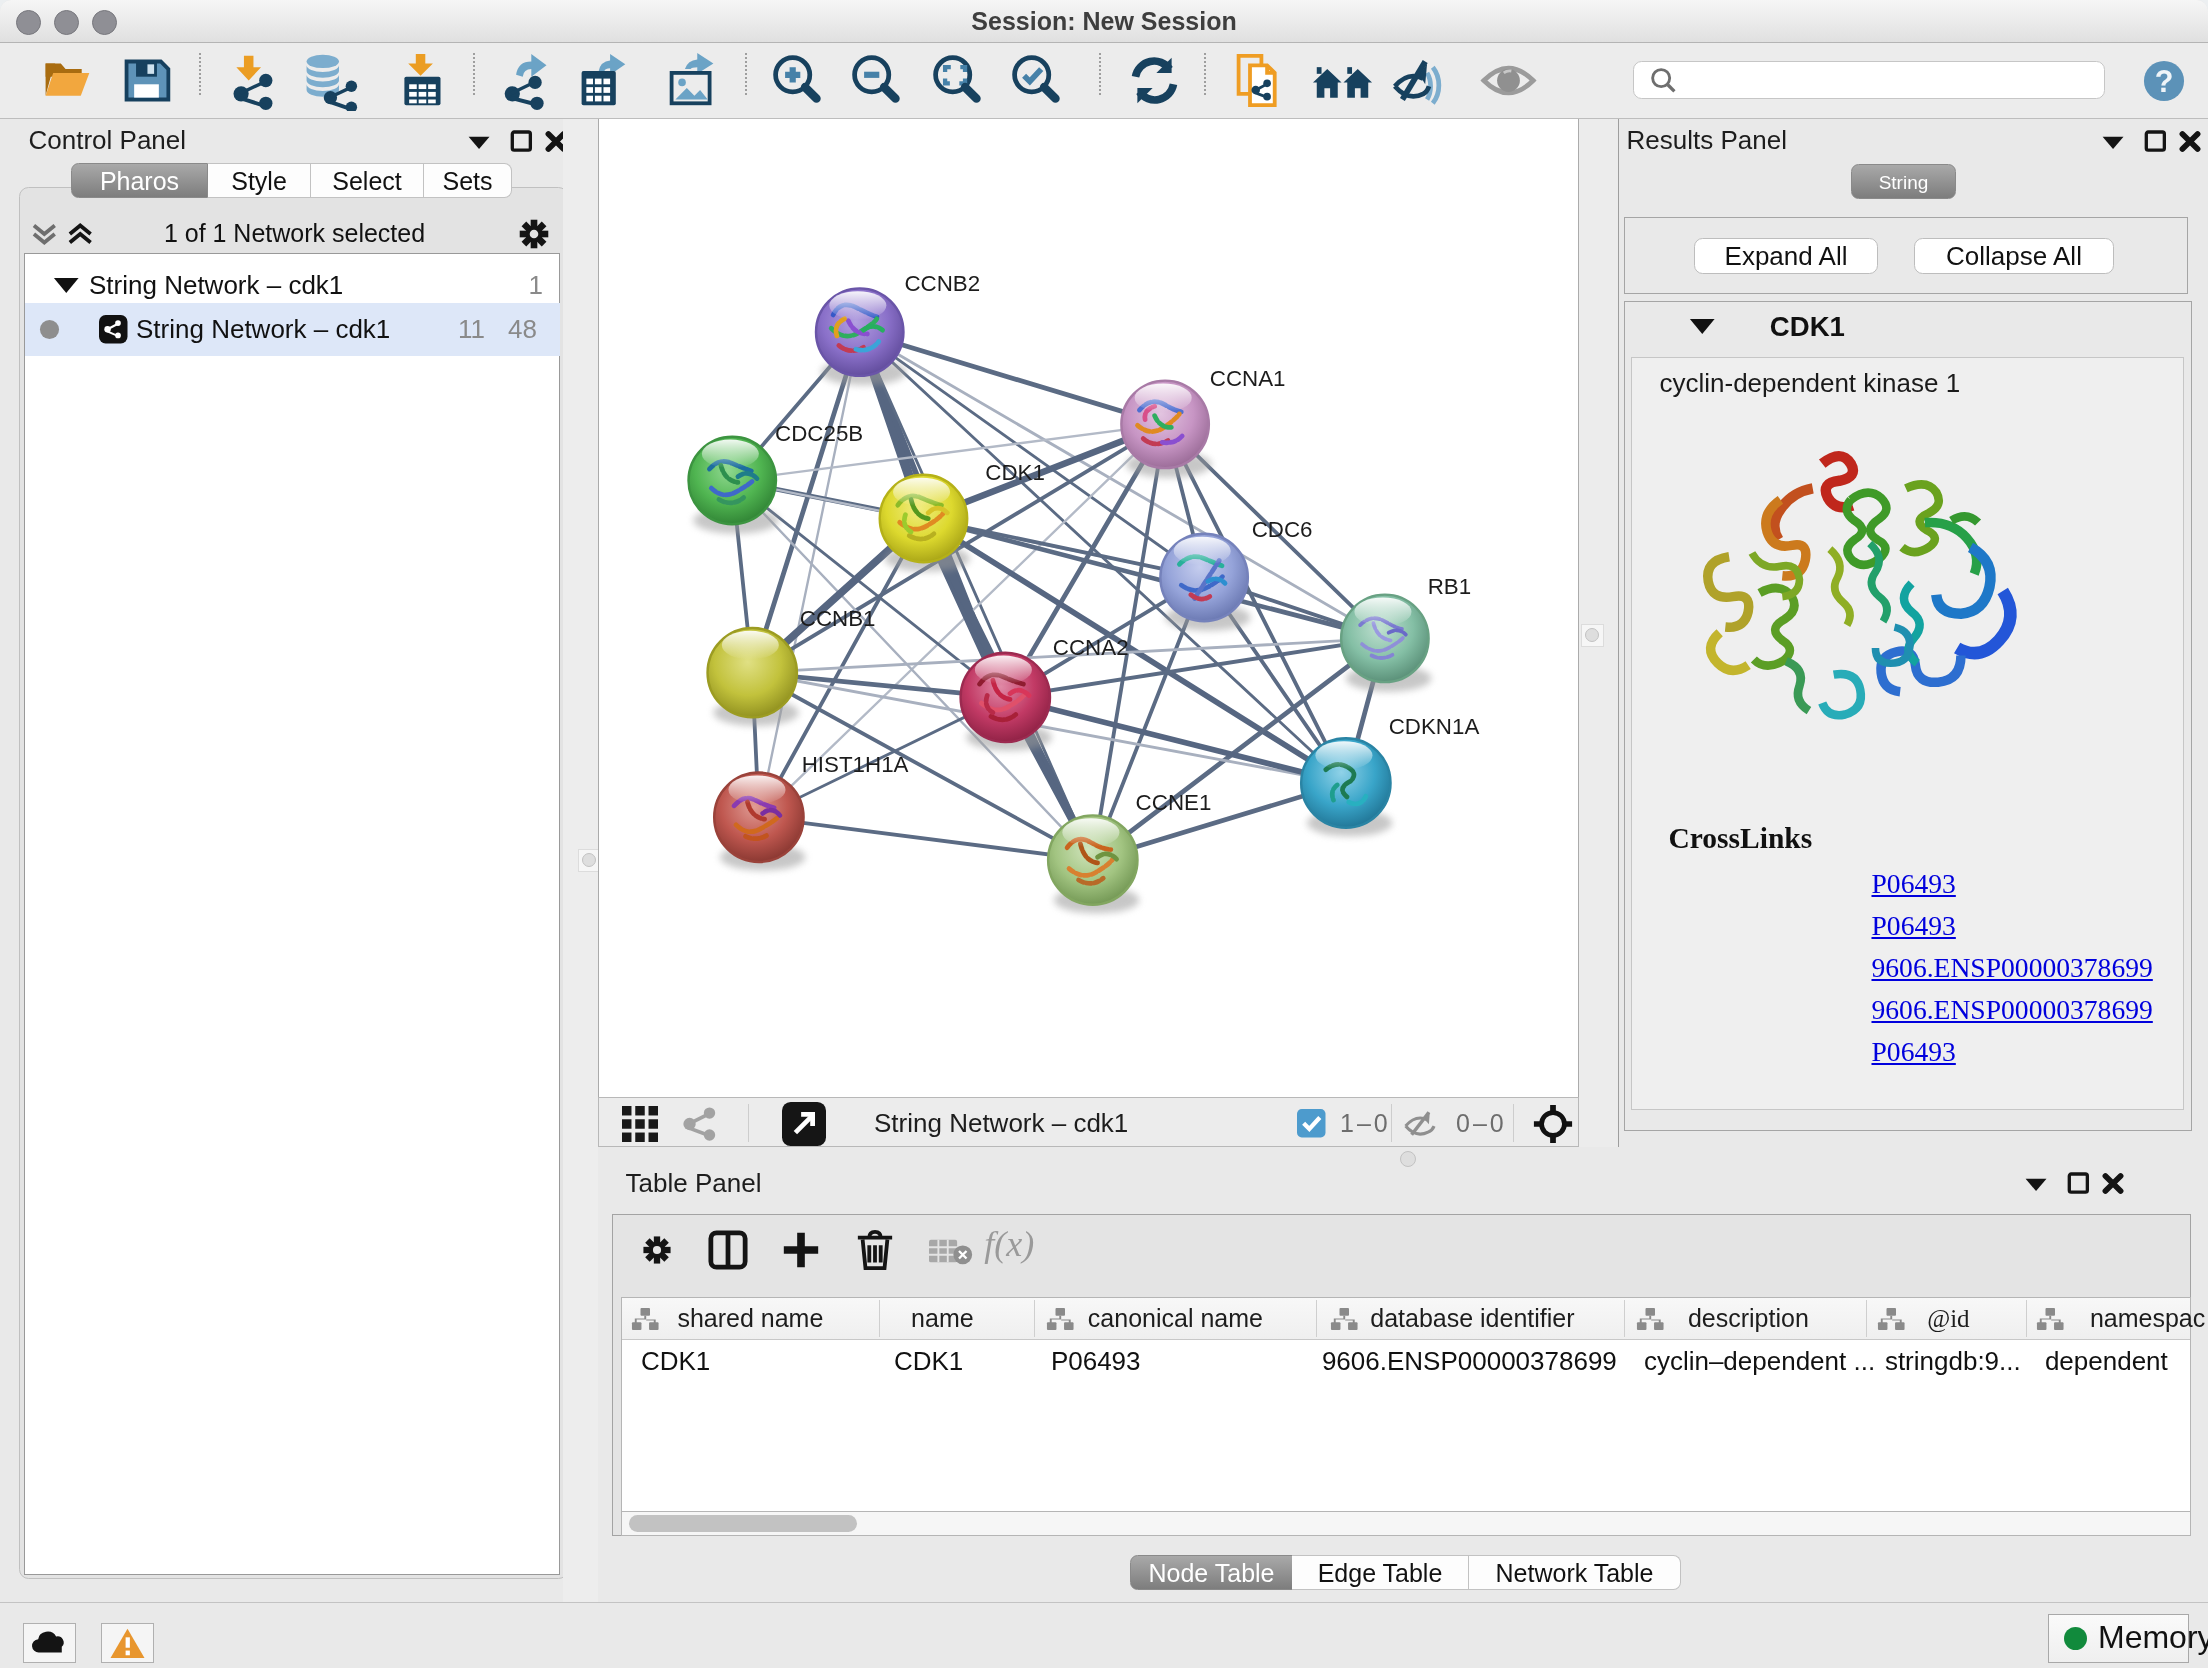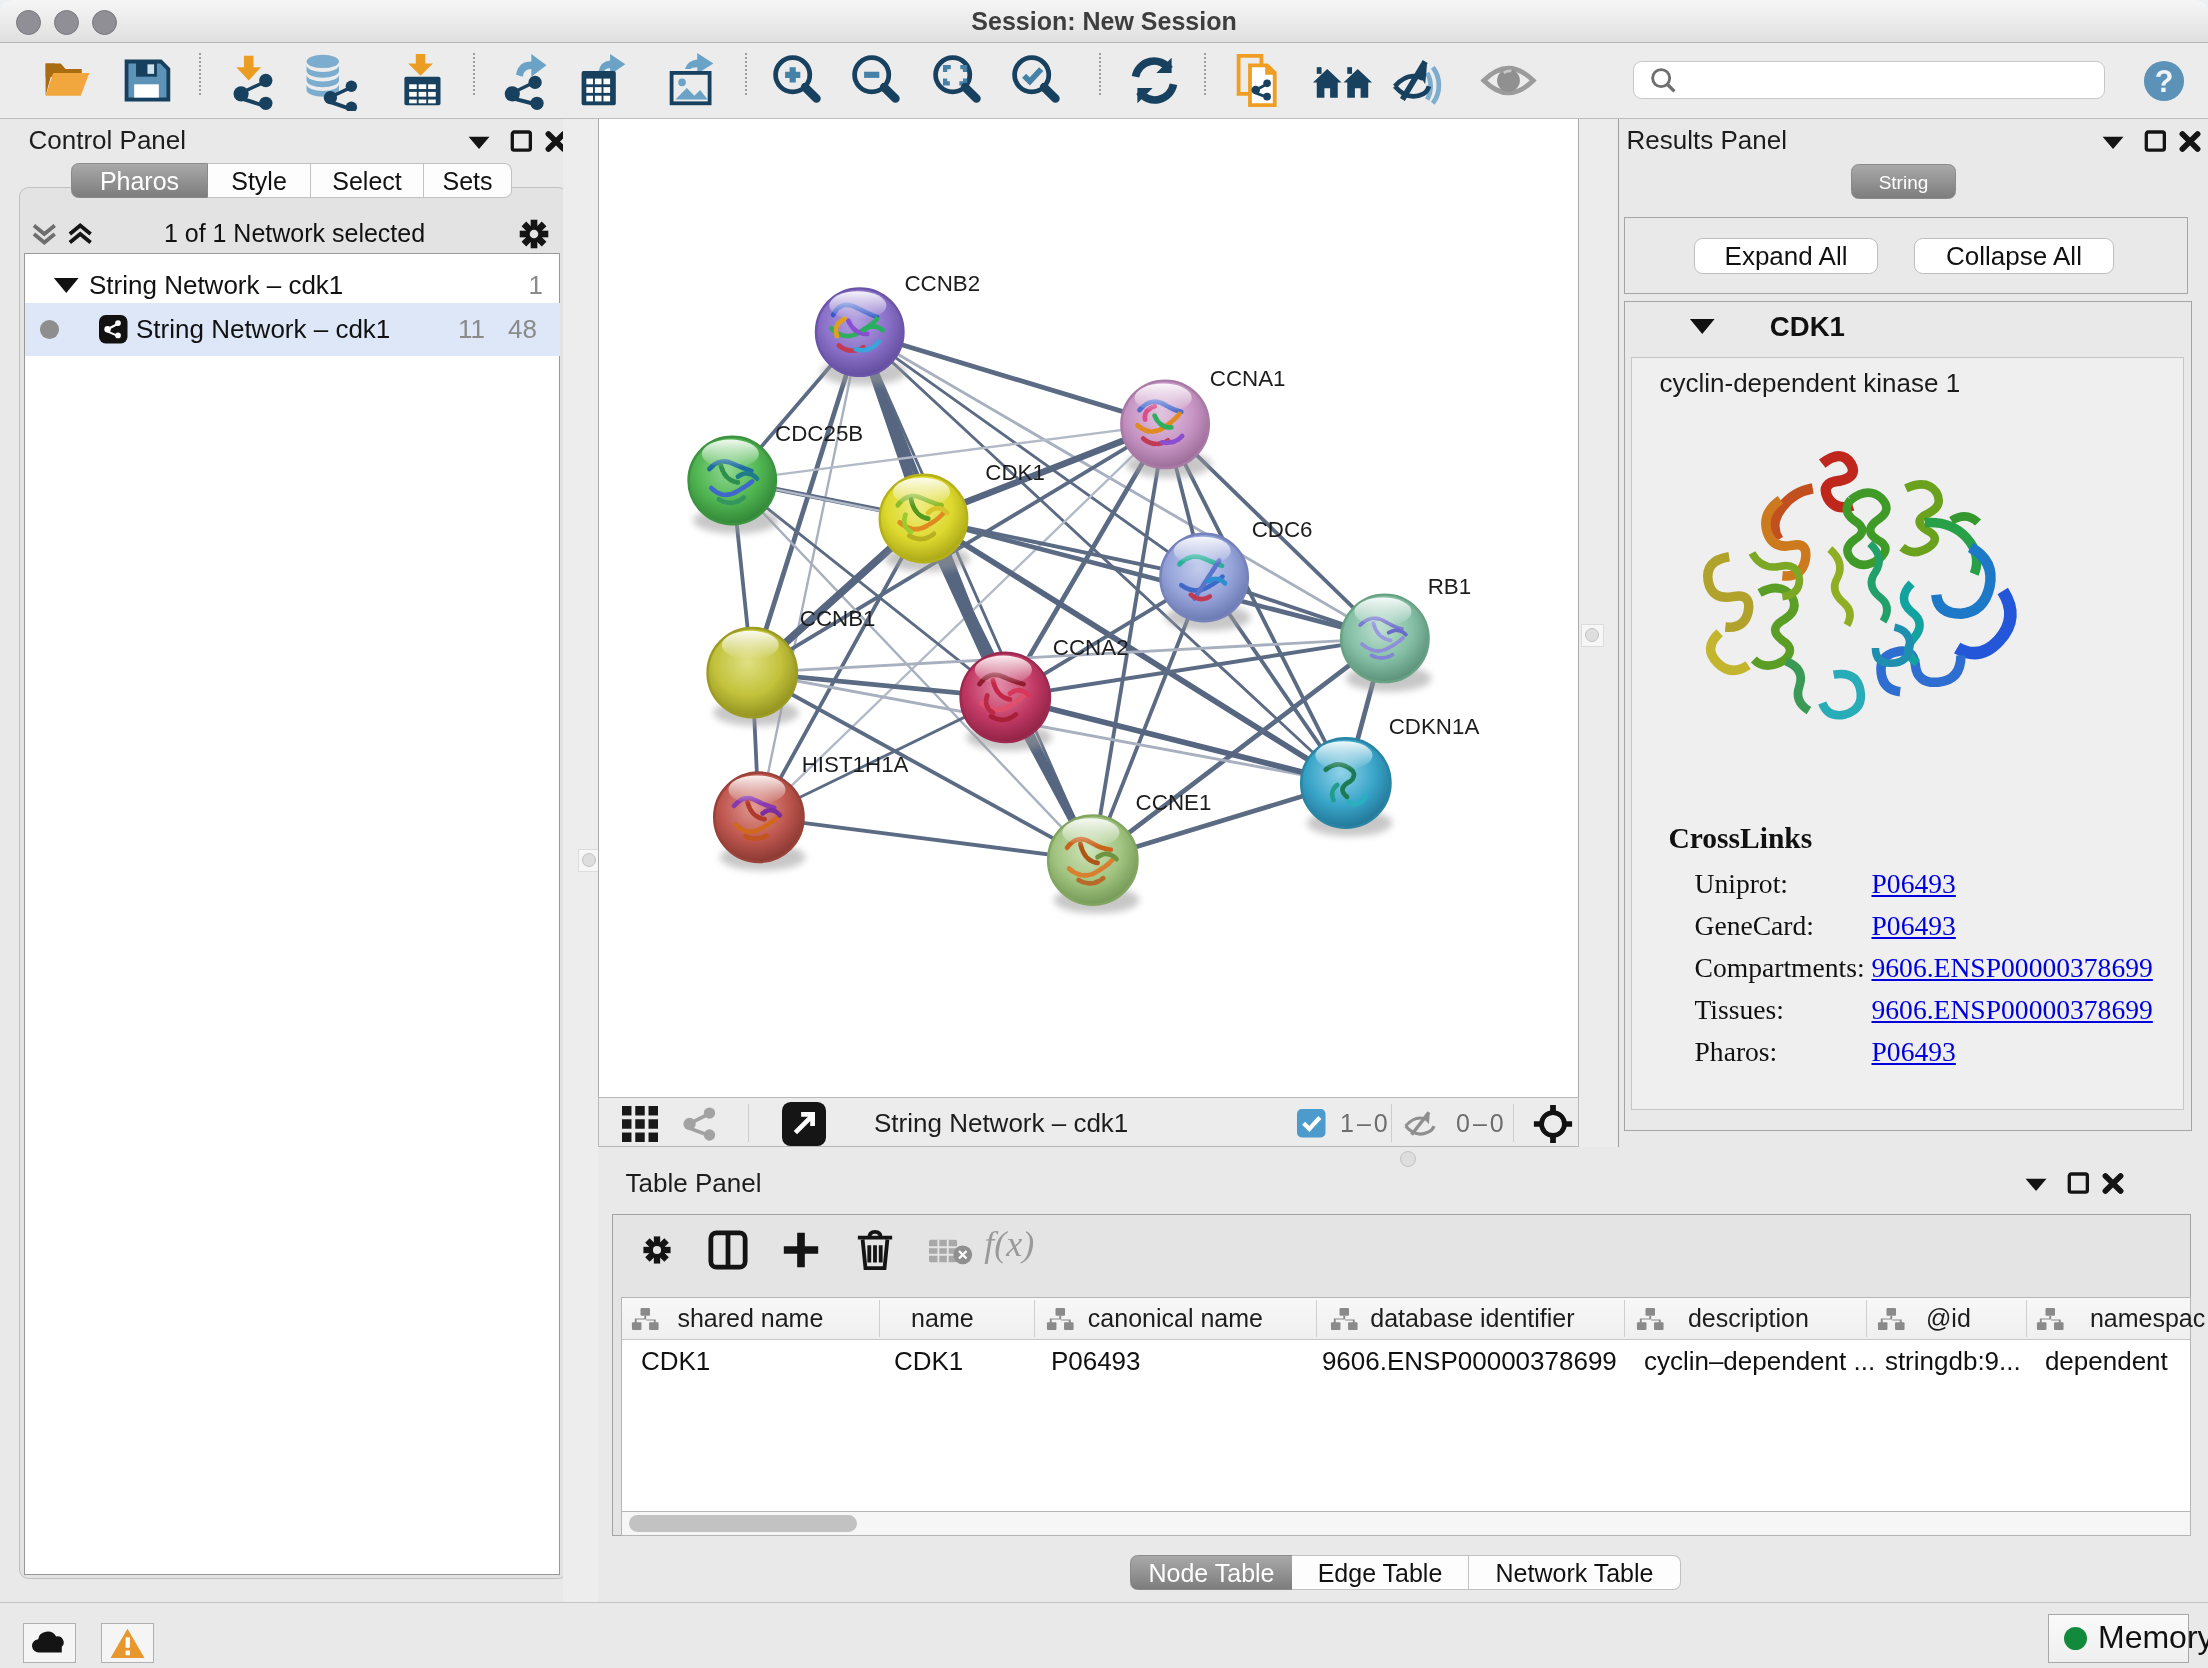--- a/index.html
+++ b/index.html
@@ -650,21 +650,20 @@
             <path d="M52 204 q-18 16 -2 32 q14 14 32 2" stroke="#c3b52d" stroke-width="10"></path>
             <path d="M94 162 q22 -12 34 4 q8 14 -8 24 q-18 10 -2 22 q16 10 0 22 q-18 10 -30 -2" stroke="#5b9e25" stroke-width="9"></path>
             <path d="M122 234 q20 8 14 26 q-6 16 10 26" stroke="#3a9a55" stroke-width="9"></path>
             <path d="M172 248 q24 -4 28 16 q4 20 -16 26 q-18 4 -24 -12" stroke="#28acb8" stroke-width="9"></path>
             <path d="M86 120 q10 18 30 14 q18 -4 20 14 q0 16 -18 18" stroke="#7da826" stroke-width="8"></path>
             <path d="M236 198 q18 4 16 22 q-2 16 -20 16 q-16 0 -16 -16" stroke="#1f8fb0" stroke-width="8"></path>
             <path d="M296 86 q16 -10 28 2" stroke="#35982f" stroke-width="9"></path>
           </g>
         </svg>
         <div class="abs" style="left:36px;top:464px;font-family:'Liberation Serif',serif;font-size:29.5px;font-weight:700;color:#111;">CrossLinks</div>
-        <div class="abs" style="left:62px;top:505px;font-family:'Liberation Serif',serif;font-size:27.6px;color:#111;line-height:42px;">Uniprot:<br>GeneCard:<br>Compartments:<br>Tissues:<br>Pharos:</div>
         <div class="abs" style="left:239px;top:505px;font-family:'Liberation Serif',serif;font-size:27.6px;color:#0000dd;line-height:42px;text-decoration:underline;">P06493<br>P06493<br>9606.ENSP00000378699<br>9606.ENSP00000378699<br>P06493</div>
       </div>
     </div>
   </div>
   <div id="tpanel">
     <div class="abs" style="left:802px;top:3.8px;width:14.3px;height:14.3px;border-radius:50%;background:#dedede;border:1px solid #c2c2c2;"></div>
     <div class="abs ptitle" style="left:27.6px;top:21px;">Table Panel</div>
     <svg class="abs" style="left:1420px;top:25px;" width="114" height="23" viewBox="0 0 120 24">
       <path d="M8 7 l22 0 -11 13 z" fill="#141414"></path>
       <rect x="54" y="2" width="19" height="19" fill="none" stroke="#141414" stroke-width="3.5" rx="2"></rect>
@@ -763,21 +762,21 @@
           <div class="abs" style="left:1244px;top:1.9px;width:0;height:37px;border-left:1px solid #cfcfcf;"></div>
           <svg class="abs" style="left:1255px;top:8.6px;" width="28.5" height="25" viewBox="0 0 30 26">
               <g fill="#8a8a8a">
                 <rect x="10" y="1" width="10" height="8" rx="1"></rect>
                 <rect x="1" y="16" width="10" height="8" rx="1"></rect>
                 <rect x="19" y="16" width="10" height="8" rx="1"></rect>
                 <path d="M14 9 h2 v4 h-10 v4 h-2 v-5 h10 z"></path>
                 <path d="M16 13 h10 v4 h-2 v-3 h-8 z"></path>
               </g>
             </svg>
-          <div class="abs hdr" style="left:1298px;top:0;width:57px;">@id</div>
+          <div class="abs hdr" style="left:1298px;top:0;width:57px;font-family:Liberation Serif, serif;">@id</div>
           <div class="abs" style="left:1404px;top:1.9px;width:0;height:37px;border-left:1px solid #cfcfcf;"></div>
           <svg class="abs" style="left:1414px;top:8.6px;" width="28.5" height="25" viewBox="0 0 30 26">
               <g fill="#8a8a8a">
                 <rect x="10" y="1" width="10" height="8" rx="1"></rect>
                 <rect x="1" y="16" width="10" height="8" rx="1"></rect>
                 <rect x="19" y="16" width="10" height="8" rx="1"></rect>
                 <path d="M14 9 h2 v4 h-10 v4 h-2 v-5 h10 z"></path>
                 <path d="M16 13 h10 v4 h-2 v-3 h-8 z"></path>
               </g>
             </svg>

